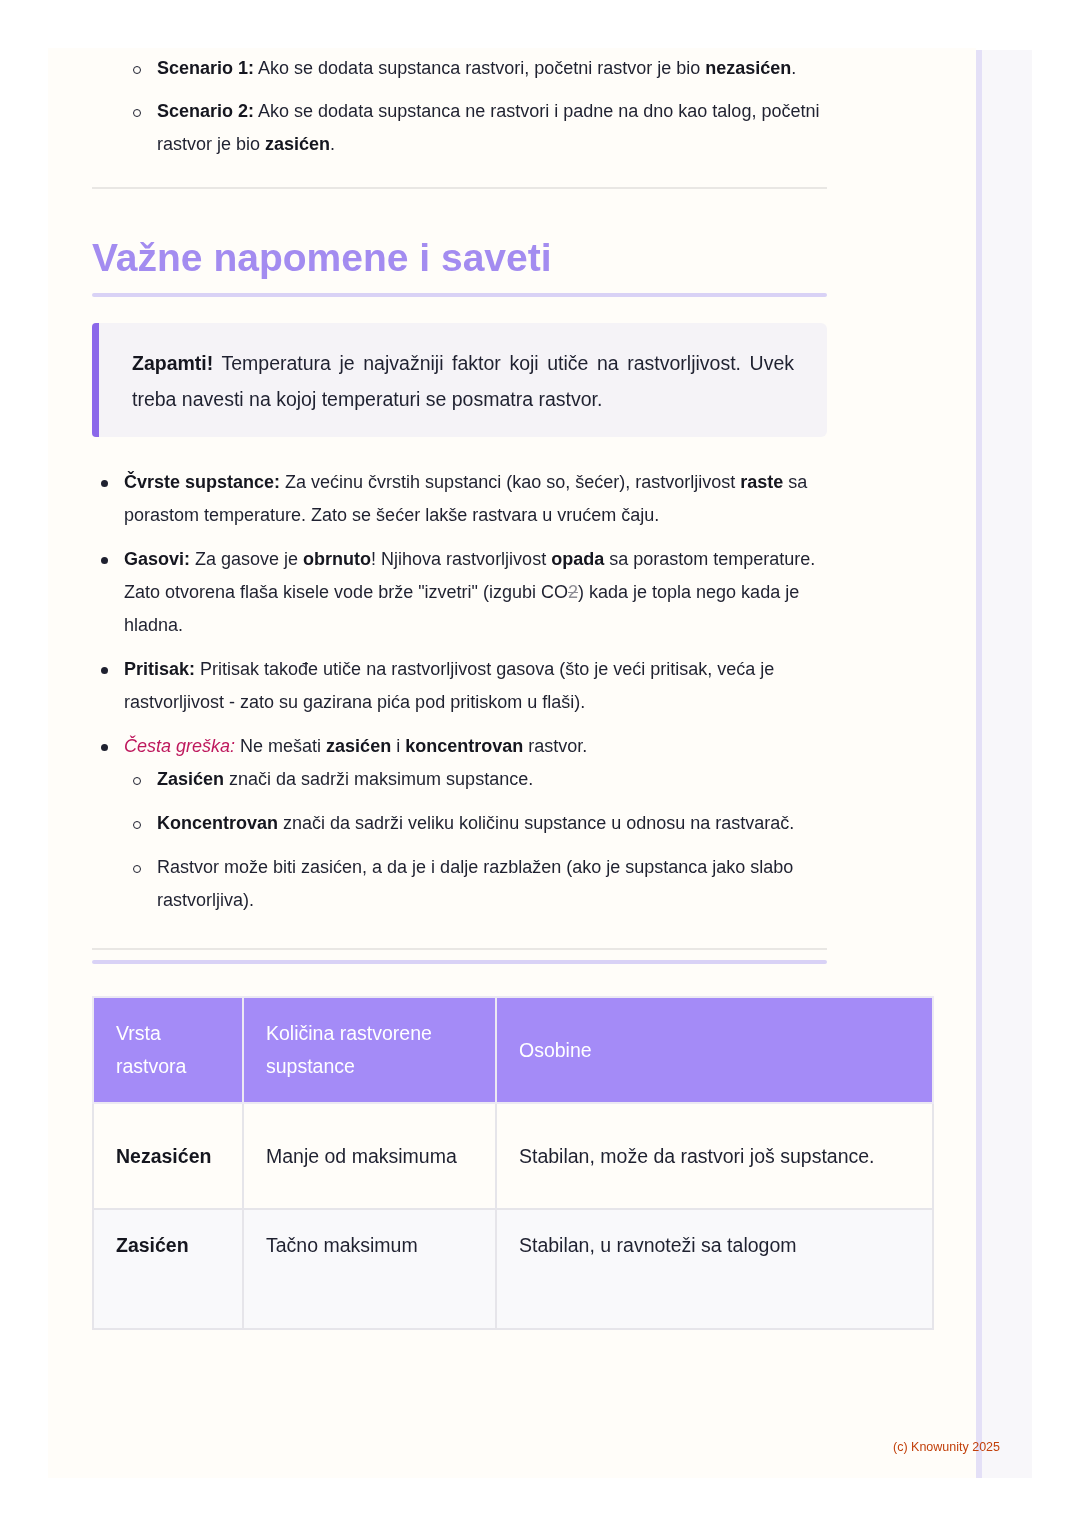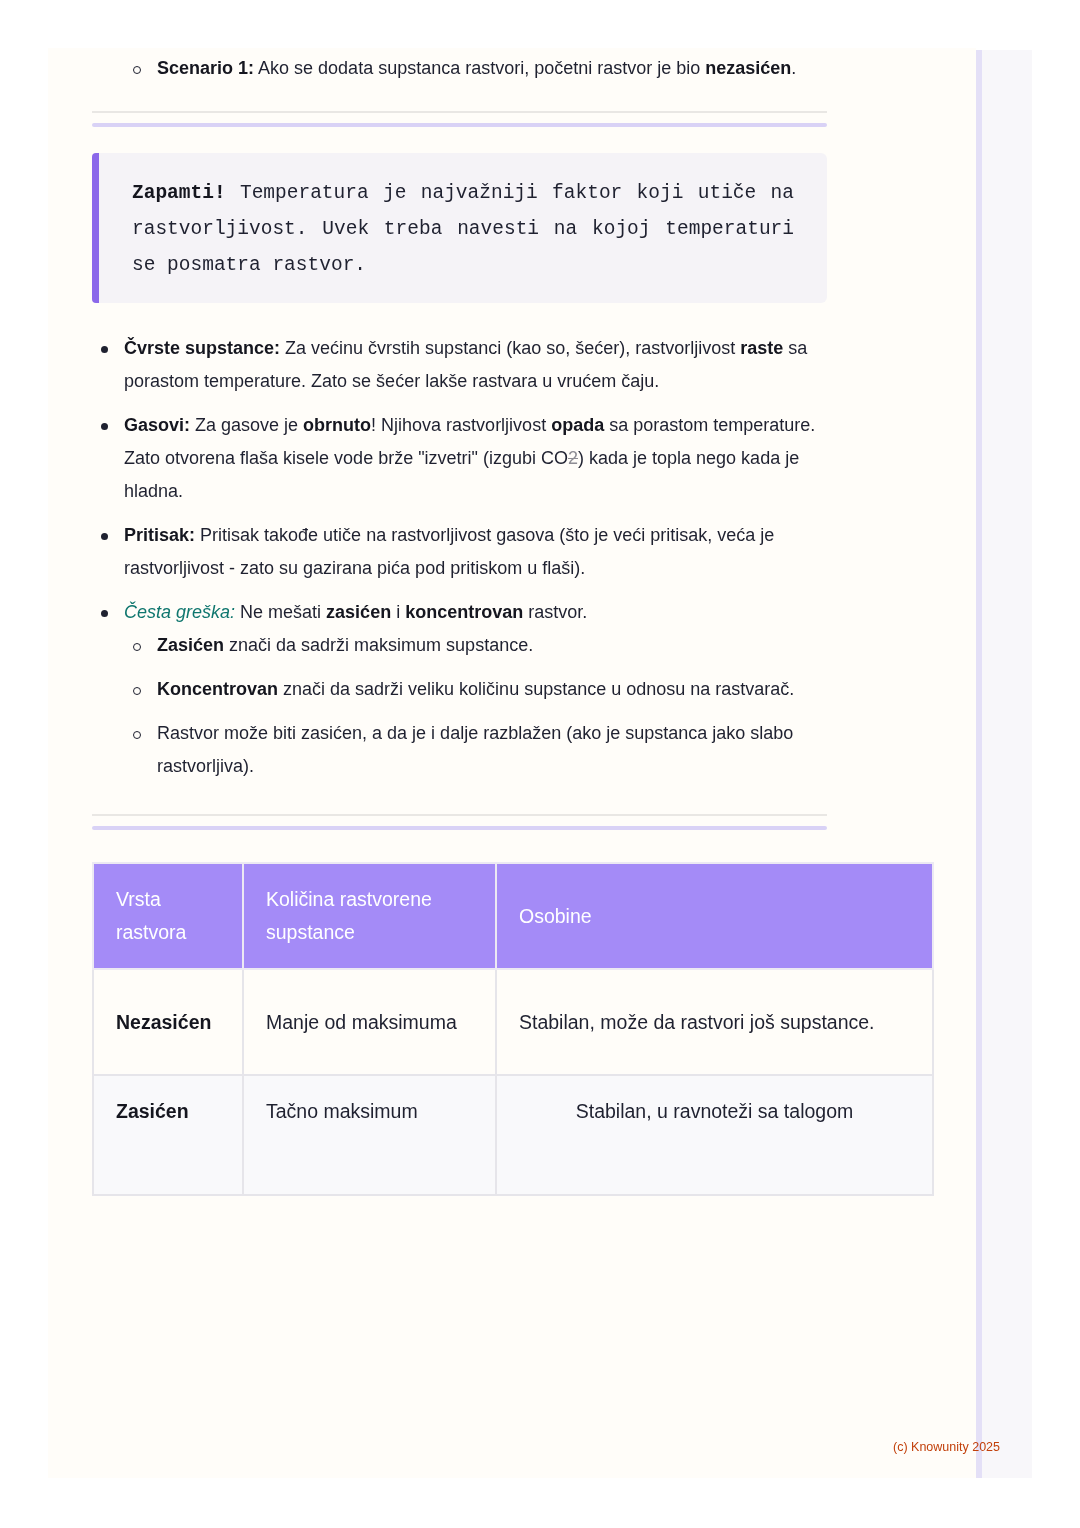--- a/index.html
+++ b/index.html
@@ -71,42 +71,46 @@
 <div class="page"></div>
 <div class="sidebar-strip"></div>
 <div class="sidebar-panel"></div>
 
 <div class="content">
 
   <ul class="sub txt" style="margin-top:4px;">
     <li style="margin-bottom:10px;">
       <b>Scenario 1:</b><span> Ako se dodata supstanca rastvori, početni rastvor je bio </span><b>nezasićen</b><span>.</span>
     </li>
+    <li>
+      <b>Scenario 2:</b><span> Ako se dodata supstanca ne rastvori i padne na dno kao talog, početni rastvor je bio </span><b>zasićen</b><span>.</span>
+    </li>
   </ul>
 
   <hr class="sep" style="margin-top:26px;">
 
+  <h2 style="margin-top:44px;">Važne napomene i saveti</h2>
   <div class="h2-line" style="margin-top:10px;"></div>
 
-  <div class="callout" style="margin-top:26px;font-family:Liberation Mono, monospace;">
+  <div class="callout" style="margin-top:26px;">
     <b>Zapamti!</b><span> Temperatura je najvažniji faktor koji utiče na rastvorljivost. Uvek treba navesti na kojoj temperaturi se posmatra rastvor.</span>
   </div>
 
   <ul class="main txt" style="margin-top:29px;">
     <li>
       <b>Čvrste supstance:</b><span> Za većinu čvrstih supstanci (kao so, šećer), rastvorljivost </span><b>raste</b><span> sa porastom temperature. Zato se šećer lakše rastvara u vrućem čaju.</span>
     </li>
     <li>
       <b>Gasovi:</b><span> Za gasove je </span><b>obrnuto</b><span>! Njihova rastvorljivost </span><b>opada</b><span> sa porastom temperature. Zato otvorena flaša kisele vode brže "izvetri" (izgubi CO</span><span class="co2-sub">2</span><span>) kada je topla nego kada je hladna.</span>
     </li>
     <li>
       <b>Pritisak:</b><span> Pritisak takođe utiče na rastvorljivost gasova (što je veći pritisak, veća je rastvorljivost - zato su gazirana pića pod pritiskom u flaši).</span>
     </li>
     <li style="margin-bottom:0;">
-      <i style="color:#0f766e;">Česta greška:</i><span> Ne mešati </span><b>zasićen</b><span> i </span><b>koncentrovan</b><span> rastvor.</span>
+      <i style="color:#be185d;">Česta greška:</i><span> Ne mešati </span><b>zasićen</b><span> i </span><b>koncentrovan</b><span> rastvor.</span>
       <ul class="sub">
         <li>
           <b>Zasićen</b><span> znači da sadrži maksimum supstance.</span>
         </li>
         <li>
           <b>Koncentrovan</b><span> znači da sadrži veliku količinu supstance u odnosu na rastvarač.</span>
         </li>
         <li style="margin-bottom:16px;">
           <span>Rastvor može biti zasićen, a da je i dalje razblažen (ako je supstanca jako slabo rastvorljiva).</span>
         </li>
@@ -128,19 +132,19 @@
     </thead>
     <tbody>
       <tr>
         <td style="font-weight:bold; color:#15161f; height:66px;">Nezasićen</td>
         <td>Manje od maksimuma</td>
         <td>Stabilan, može da rastvori još supstance.</td>
       </tr>
       <tr class="alt">
         <td style="font-weight:bold; color:#15161f; vertical-align:top; height:80px;">Zasićen</td>
         <td style="vertical-align:top;">Tačno maksimum</td>
-        <td style="vertical-align:top;text-align:center;">Stabilan, u ravnoteži sa talogom</td>
+        <td style="vertical-align:top;">Stabilan, u ravnoteži sa talogom</td>
       </tr>
     </tbody>
   </table>
 </div>
 
 <div class="footer">(c) Knowunity 2025</div>
 
 </body></html>

